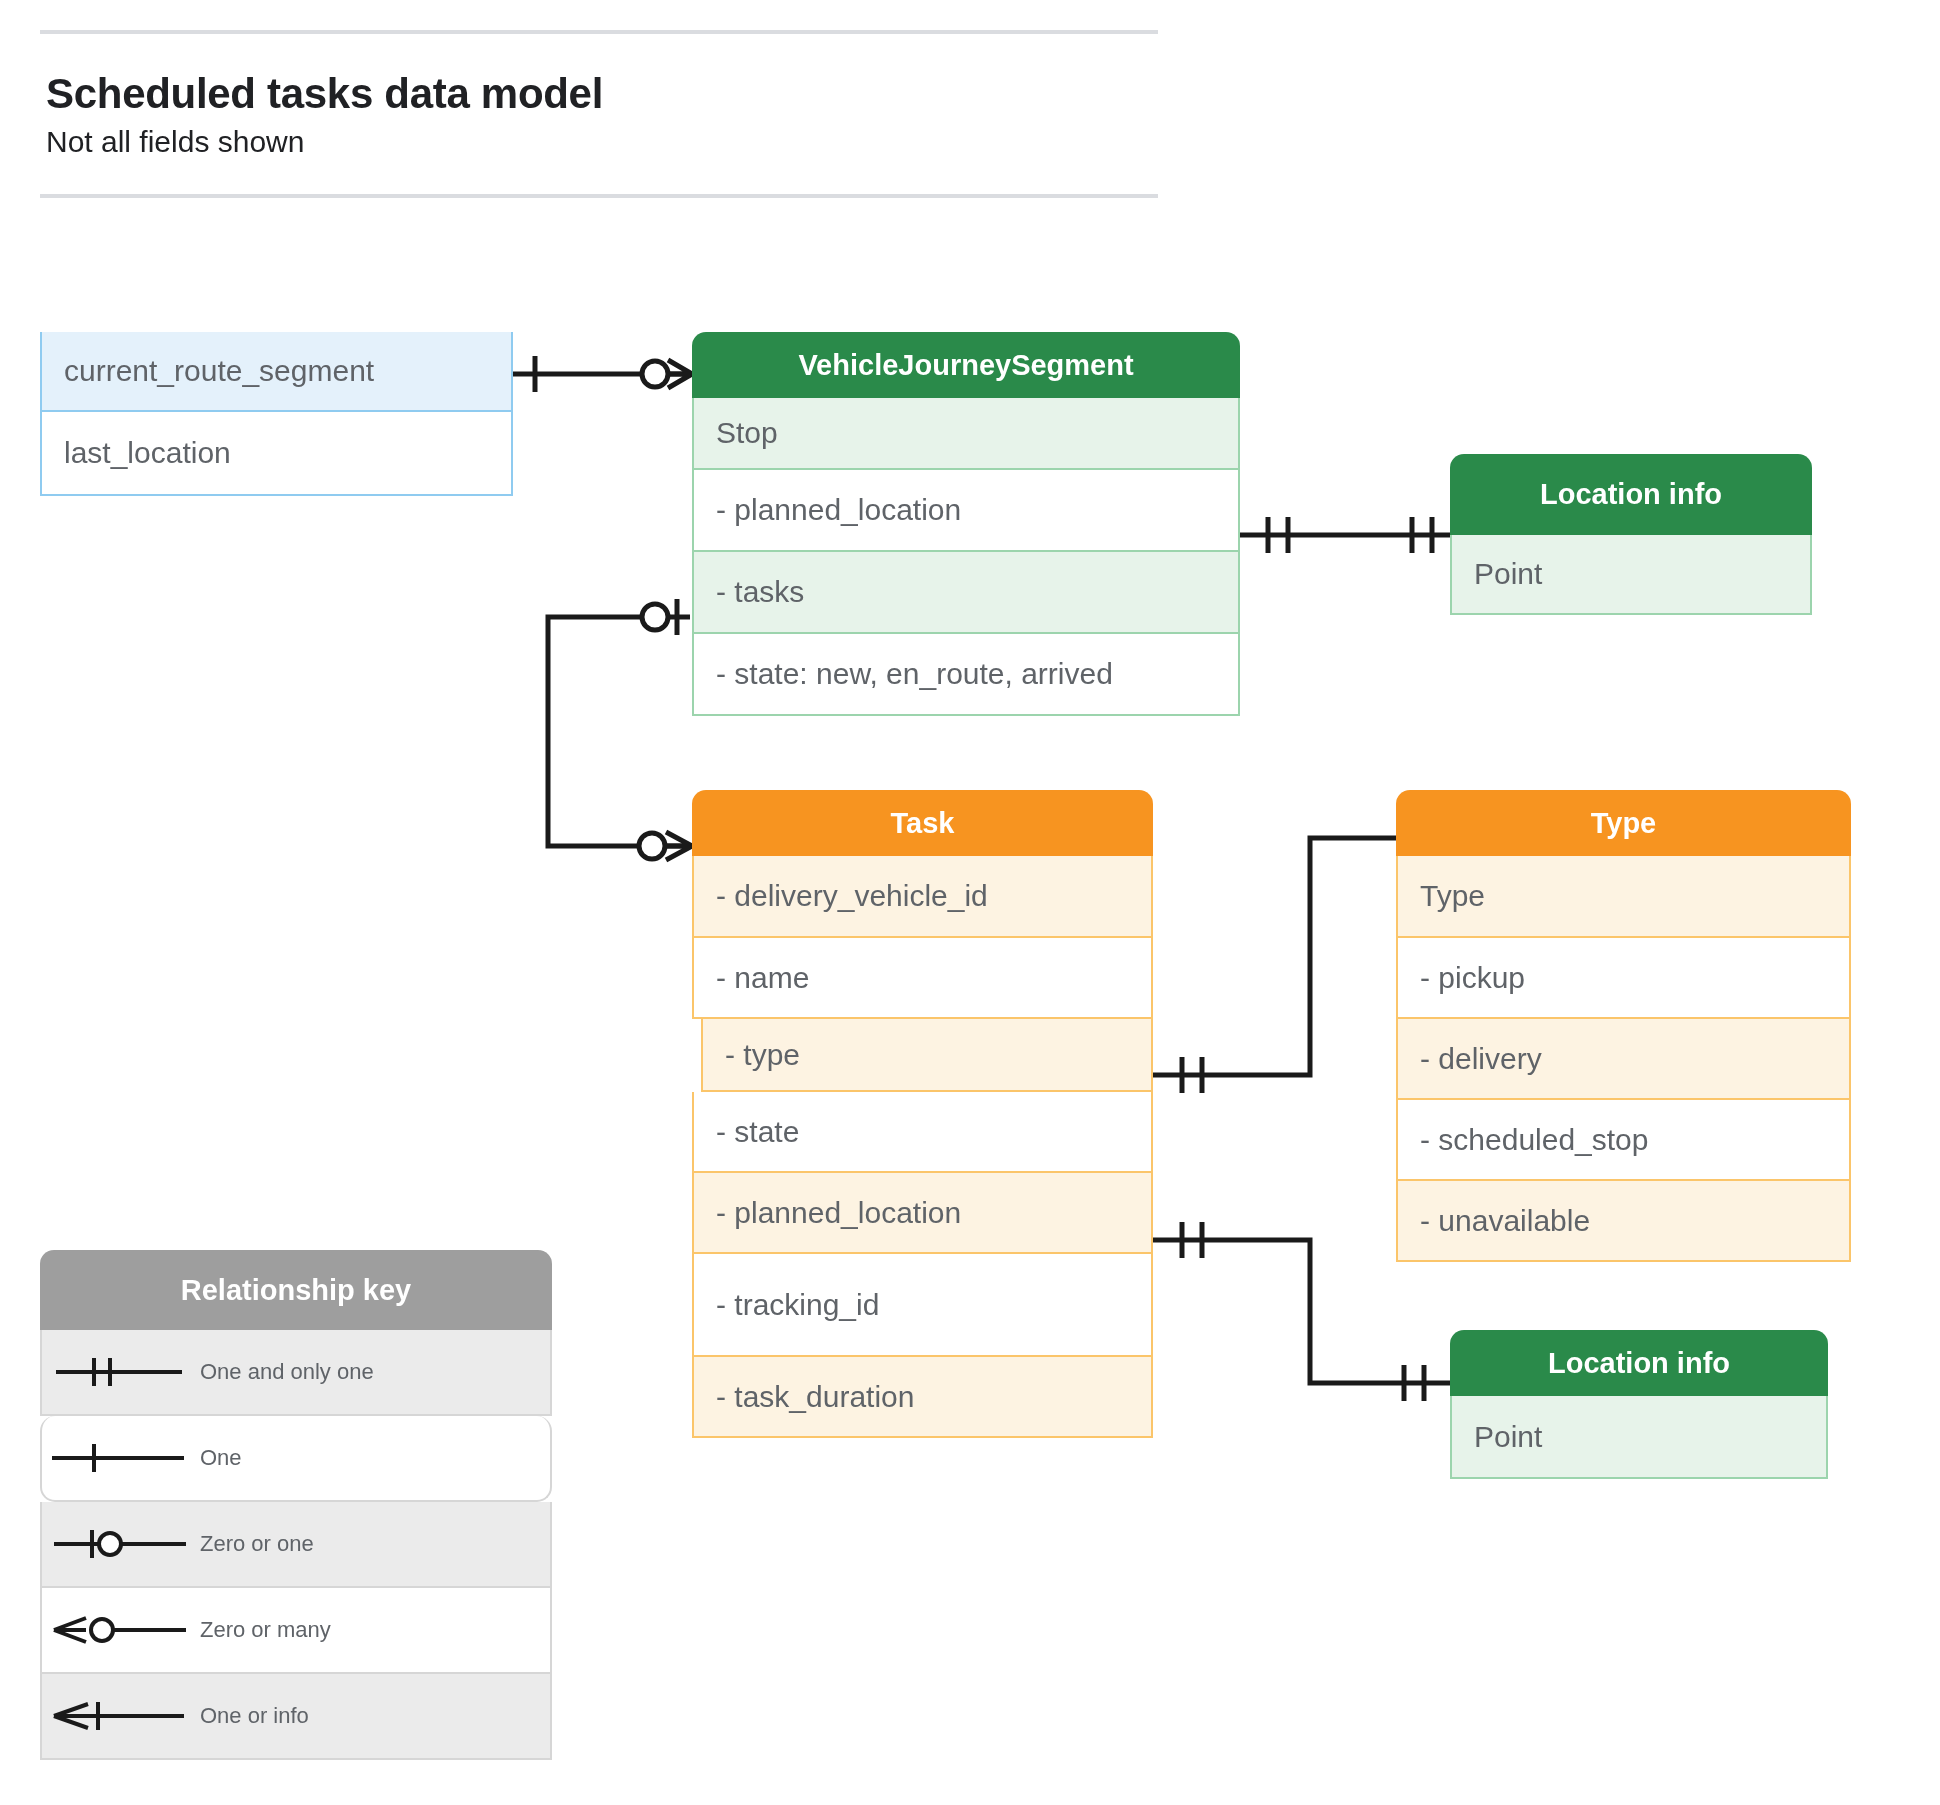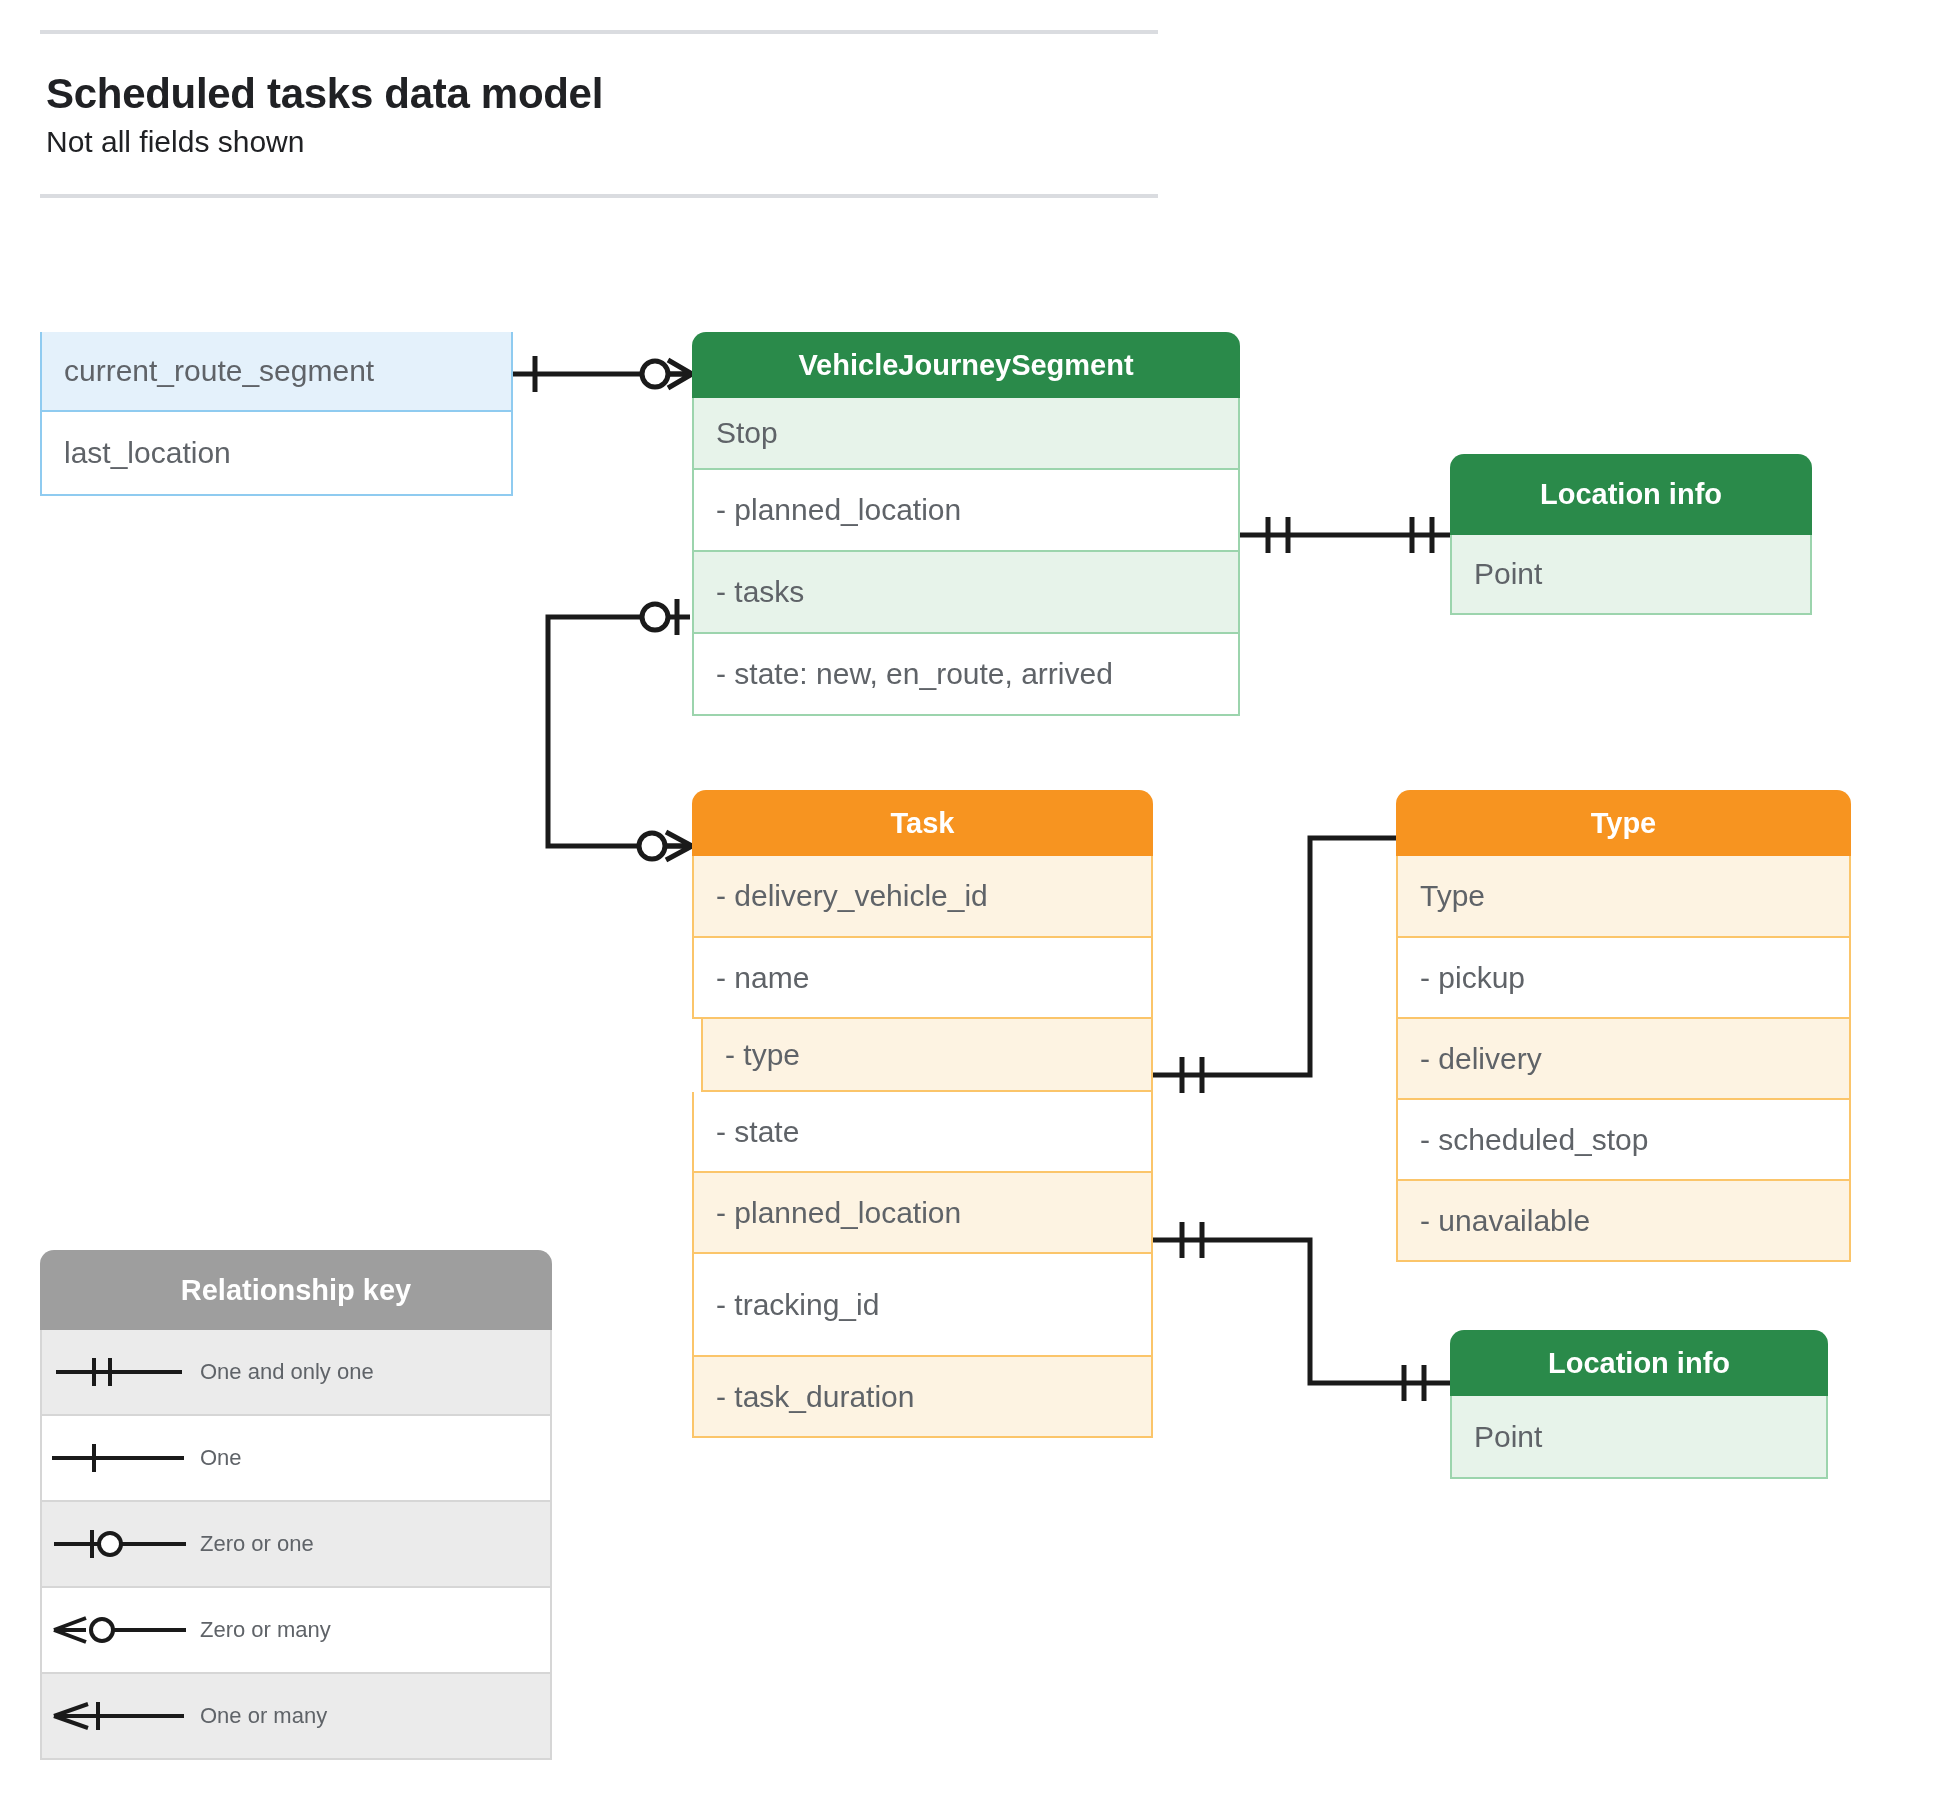--- a/index.html
+++ b/index.html
@@ -223,21 +223,21 @@
           <g stroke="#1a1a1a" stroke-width="4" fill="none">
             <line x1="14" y1="20" x2="140" y2="20"></line>
             <line x1="52" y1="6" x2="52" y2="34"></line>
             <line x1="68" y1="6" x2="68" y2="34"></line>
           </g>
         </svg>
       </span>
       <span class="key-label">One and only one</span>
     </div>
 
-    <div class="entity-row plain" style="height:86px;">
+    <div class="entity-row plain" style="height:86px;border-radius:15px;">
       <span class="key-sym">
         <svg width="150" height="40" viewBox="0 0 150 40" xmlns="http://www.w3.org/2000/svg">
           <g stroke="#1a1a1a" stroke-width="4" fill="none">
             <line x1="10" y1="20" x2="142" y2="20"></line>
             <line x1="52" y1="6" x2="52" y2="34"></line>
           </g>
         </svg>
       </span>
       <span class="key-label">One</span>
     </div>
@@ -271,17 +271,17 @@
     <div class="entity-row alt" style="height:86px;">
       <span class="key-sym">
         <svg width="150" height="40" viewBox="0 0 150 40" xmlns="http://www.w3.org/2000/svg">
           <g stroke="#1a1a1a" stroke-width="4" fill="none">
             <line x1="46" y1="20" x2="142" y2="20"></line>
             <path d="M12,20 L46,8 M12,20 L46,32 M12,20 L46,20"></path>
             <line x1="56" y1="6" x2="56" y2="34"></line>
           </g>
         </svg>
       </span>
-      <span class="key-label">One or many</span>
+      <span class="key-label">One or info</span>
     </div>
   </div>
 
 </div>
 
 </body></html>

